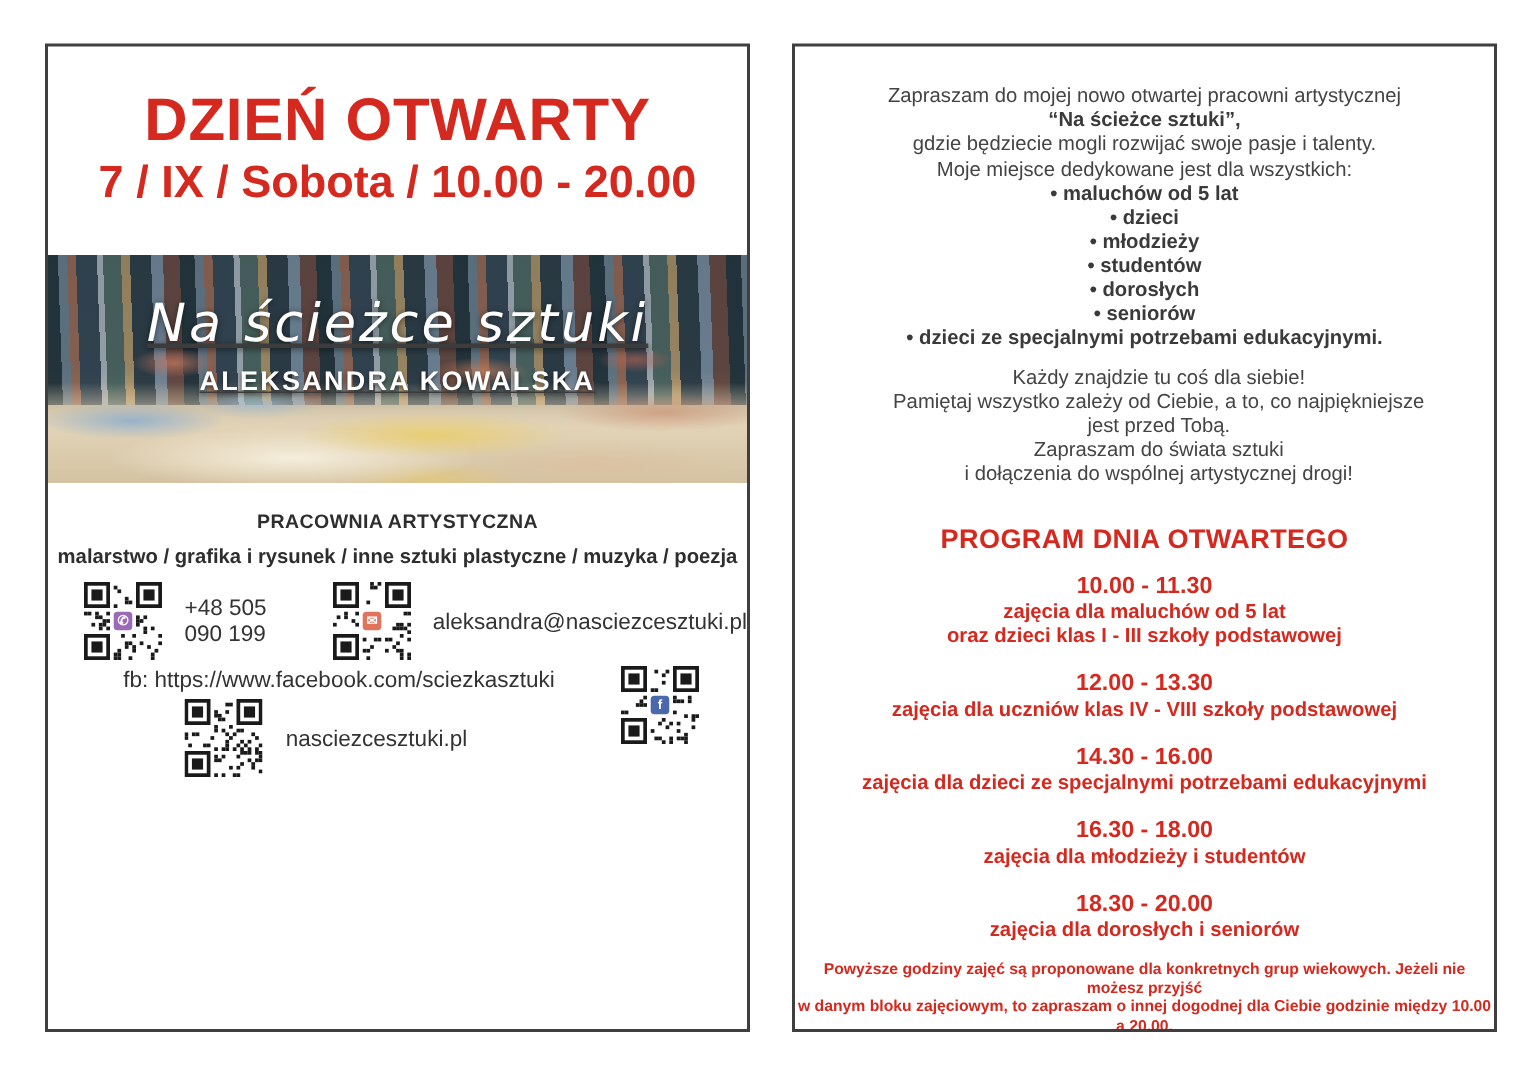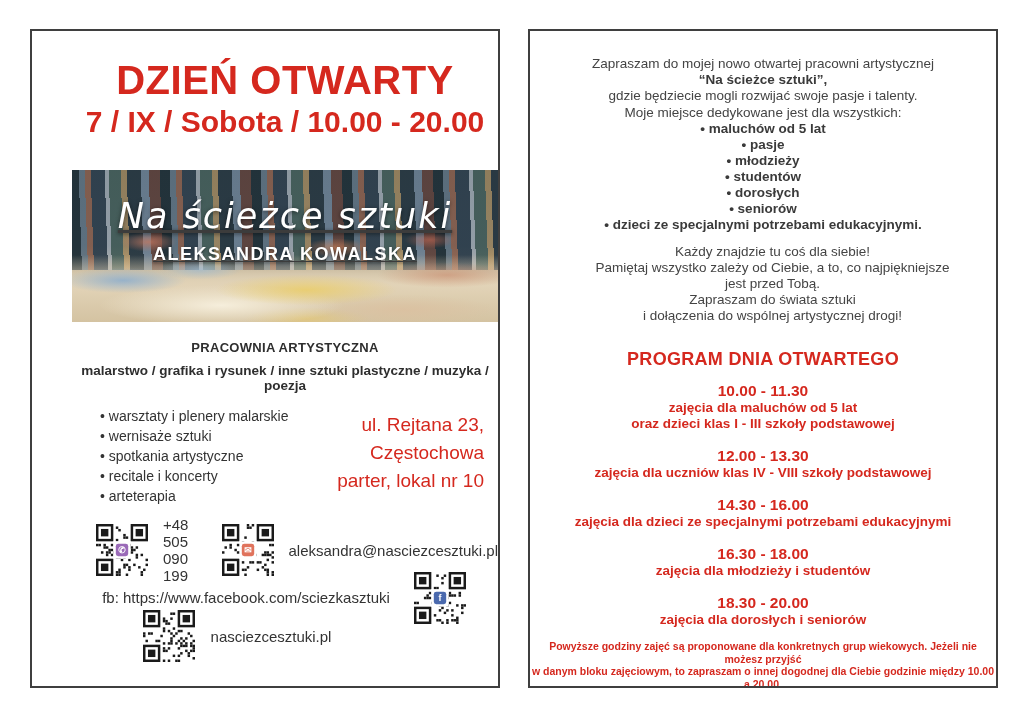--- a/index.html
+++ b/index.html
@@ -7,21 +7,21 @@
   body {
     width:1024px; height:717px; position:relative;
     font-family:"Liberation Sans", sans-serif;
     color:var(--text_color, #3c3c3c);
   }
   .page {
     position:absolute; top:29px; width:470px; height:659px;
     background:#fff; border:2px solid var(--border_color, #3f3f3f);
     overflow:hidden;
   }
-  .page-left  { left:30px;padding-left:40px; }
+  .page-left  { left:30px; }
   .page-right { left:528px; }
 
   
   .event-title {
     margin-top:28px; text-align:center;
     font-size:40px; font-weight:bold; line-height:42px;
     color:var(--accent_red, #d5281e); letter-spacing:.5px;
   }
   .event-datetime {
     margin-top:3px; text-align:center;
@@ -120,33 +120,20 @@
   <div class="painting">
     <div class="painting-text">
       <div class="painting-brand">Na ścieżce sztuki</div>
       <div class="painting-artist">ALEKSANDRA KOWALSKA</div>
     </div>
   </div>
 
   <div class="studio-heading">PRACOWNIA ARTYSTYCZNA</div>
   <div class="studio-disciplines">malarstwo / grafika i rysunek / inne sztuki plastyczne / muzyka / poezja</div>
 
-  <div class="studio-row">
-    <ul class="offerings">
-      <li>warsztaty i plenery malarskie</li>
-      <li>wernisaże sztuki</li>
-      <li>spotkania artystyczne</li>
-      <li>recitale i koncerty</li>
-      <li>arteterapia</li>
-    </ul>
-    <div class="studio-address">
-      <div>ul. Rejtana 23, Częstochowa</div>
-      <div>parter, lokal nr 10</div>
-    </div>
-  </div>
 
   <div class="contact">
     <div class="c-row1">
       <svg class="qr" viewBox="0 0 84 84">
           <rect x="32" y="4" width="4" height="4" fill="#1a1a1a"></rect>
           <rect x="36" y="8" width="4" height="4" fill="#1a1a1a"></rect>
           <rect x="44" y="16" width="4" height="4" fill="#1a1a1a"></rect>
           <rect x="44" y="20" width="4" height="4" fill="#1a1a1a"></rect>
           <rect x="48" y="20" width="4" height="4" fill="#1a1a1a"></rect>
           <rect x="32" y="24" width="4" height="4" fill="#1a1a1a"></rect>
@@ -444,21 +431,21 @@
   <div class="rp-intro">
     <div>Zapraszam do mojej nowo otwartej pracowni artystycznej</div>
     <div class="rp-bold">“Na ścieżce sztuki”,</div>
     <div>gdzie będziecie mogli rozwijać swoje pasje i talenty.</div>
   </div>
 
   <div class="rp-audience">
     <div>Moje miejsce dedykowane jest dla wszystkich:</div>
     <ul class="audience-list">
       <li>maluchów od 5 lat</li>
-      <li>pasje</li>
+      <li>dzieci</li>
       <li>młodzieży</li>
       <li>studentów</li>
       <li>dorosłych</li>
       <li>seniorów</li>
       <li>dzieci ze specjalnymi potrzebami edukacyjnymi.</li>
     </ul>
   </div>
 
   <div class="rp-motto">
     <div>Każdy znajdzie tu coś dla siebie!</div>

